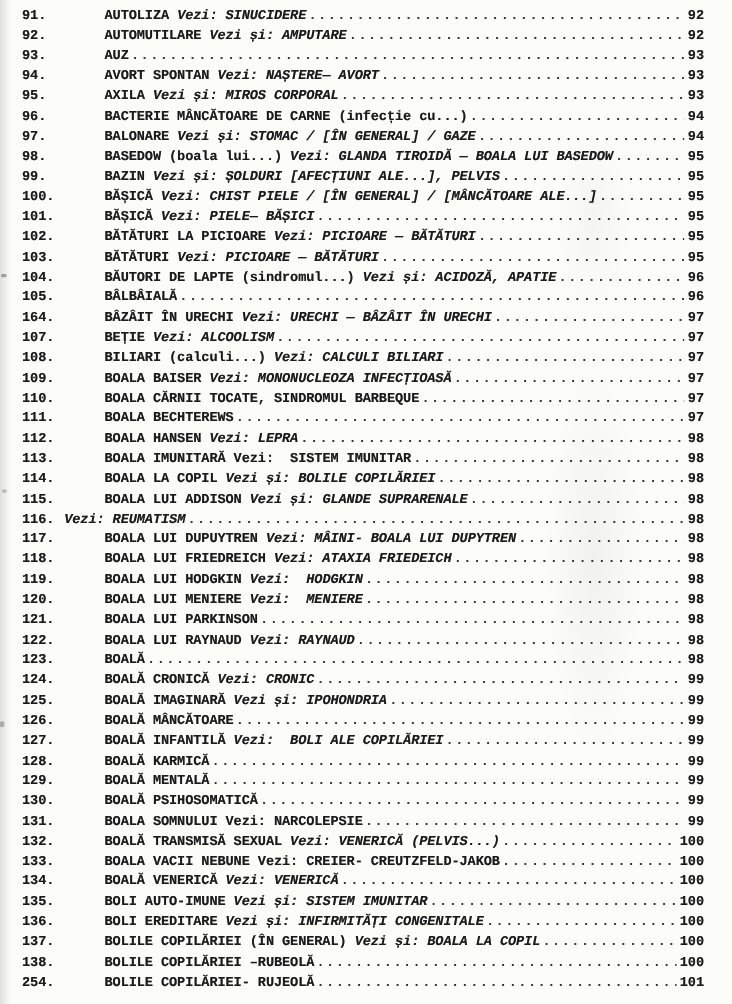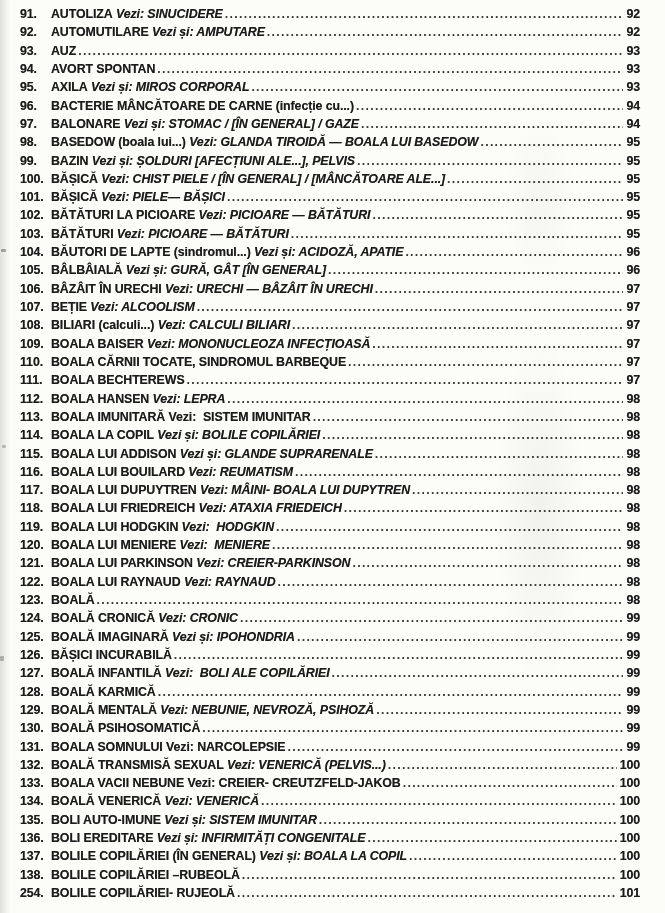--- a/index.html
+++ b/index.html
@@ -20,23 +20,24 @@
     text-shadow: 0 0 0.4px rgba(20,20,20,0.55);
   }
   .toc-list { position: relative; z-index: 2; }
   .row {
     display: flex;
     align-items: flex-start;
     height: 18.32px;
     line-height: 18.32px;
     padding: 0 25px 0 20px;
     white-space: nowrap;
+    font-family: Liberation Mono, monospace;
   }
   .num  { flex: 0 0 31px; }
-  .head { flex: 0 0 auto; }
+  .head { flex: 0 0 auto; margin-left: 44px; }
   .see  { flex: 0 0 auto; white-space: pre; }
   .see.italic { font-style: italic; }
   .dots {
     flex: 1 1 auto;
     overflow: hidden;
     letter-spacing: 1.3px;
     color: #343434;
     margin-left: 2px;
     text-shadow: none;
   }
@@ -97,20 +98,21 @@
   <div class="row">
     <span class="num">93.</span>
     <span class="head">AUZ</span>
     <span class="dots">....................................................................................................................................................................................................................................................................</span>
     <span class="pageno">93</span>
   </div>
 
   <div class="row">
     <span class="num">94.</span>
     <span class="head">AVORT SPONTAN</span>
+    <span class="see italic"> Vezi: NAȘTERE— AVORT</span>
     <span class="dots">....................................................................................................................................................................................................................................................................</span>
     <span class="pageno">93</span>
   </div>
 
   <div class="row">
     <span class="num">95.</span>
     <span class="head">AXILA</span>
     <span class="see italic"> Vezi și: MIROS CORPORAL</span>
     <span class="dots">....................................................................................................................................................................................................................................................................</span>
     <span class="pageno">93</span>
@@ -184,27 +186,26 @@
     <span class="num">104.</span>
     <span class="head">BĂUTORI DE LAPTE (sindromul...)</span>
     <span class="see italic"> Vezi și: ACIDOZĂ, APATIE</span>
     <span class="dots">....................................................................................................................................................................................................................................................................</span>
     <span class="pageno">96</span>
   </div>
 
   <div class="row">
     <span class="num">105.</span>
     <span class="head">BÂLBÂIALĂ</span>
-    <span class="see italic"> Vezi și: GURĂ, GÂT [ÎN GENERAL]</span>
     <span class="dots">....................................................................................................................................................................................................................................................................</span>
     <span class="pageno">96</span>
   </div>
 
   <div class="row">
-    <span class="num">106.</span>
+    <span class="num">164.</span>
     <span class="head">BÂZÂIT ÎN URECHI</span>
     <span class="see italic"> Vezi: URECHI — BÂZÂIT ÎN URECHI</span>
     <span class="dots">....................................................................................................................................................................................................................................................................</span>
     <span class="pageno">97</span>
   </div>
 
   <div class="row">
     <span class="num">107.</span>
     <span class="head">BEȚIE</span>
     <span class="see italic"> Vezi: ALCOOLISM</span>
@@ -271,21 +272,20 @@
   <div class="row">
     <span class="num">115.</span>
     <span class="head">BOALA LUI ADDISON</span>
     <span class="see italic"> Vezi și: GLANDE SUPRARENALE</span>
     <span class="dots">....................................................................................................................................................................................................................................................................</span>
     <span class="pageno">98</span>
   </div>
 
   <div class="row">
     <span class="num">116.</span>
-    <span class="head">BOALA LUI BOUILARD</span>
     <span class="see italic"> Vezi: REUMATISM</span>
     <span class="dots">....................................................................................................................................................................................................................................................................</span>
     <span class="pageno">98</span>
   </div>
 
   <div class="row">
     <span class="num">117.</span>
     <span class="head">BOALA LUI DUPUYTREN</span>
     <span class="see italic"> Vezi: MÂINI- BOALA LUI DUPYTREN</span>
     <span class="dots">....................................................................................................................................................................................................................................................................</span>
@@ -312,21 +312,20 @@
     <span class="num">120.</span>
     <span class="head">BOALA LUI MENIERE</span>
     <span class="see italic"> Vezi:  MENIERE</span>
     <span class="dots">....................................................................................................................................................................................................................................................................</span>
     <span class="pageno">98</span>
   </div>
 
   <div class="row">
     <span class="num">121.</span>
     <span class="head">BOALA LUI PARKINSON</span>
-    <span class="see italic"> Vezi: CREIER-PARKINSON</span>
     <span class="dots">....................................................................................................................................................................................................................................................................</span>
     <span class="pageno">98</span>
   </div>
 
   <div class="row">
     <span class="num">122.</span>
     <span class="head">BOALA LUI RAYNAUD</span>
     <span class="see italic"> Vezi: RAYNAUD</span>
     <span class="dots">....................................................................................................................................................................................................................................................................</span>
     <span class="pageno">98</span>
@@ -351,21 +350,21 @@
   <div class="row">
     <span class="num">125.</span>
     <span class="head">BOALĂ IMAGINARĂ</span>
     <span class="see italic"> Vezi și: IPOHONDRIA</span>
     <span class="dots">....................................................................................................................................................................................................................................................................</span>
     <span class="pageno">99</span>
   </div>
 
   <div class="row">
     <span class="num">126.</span>
-    <span class="head">BĂȘICI INCURABILĂ</span>
+    <span class="head">BOALĂ MÂNCĂTOARE</span>
     <span class="see"></span>
     <span class="dots">....................................................................................................................................................................................................................................................................</span>
     <span class="pageno">99</span>
   </div>
 
   <div class="row">
     <span class="num">127.</span>
     <span class="head">BOALĂ INFANTILĂ</span>
     <span class="see italic"> Vezi:  BOLI ALE COPILĂRIEI</span>
     <span class="dots">....................................................................................................................................................................................................................................................................</span>
@@ -376,21 +375,20 @@
     <span class="num">128.</span>
     <span class="head">BOALĂ KARMICĂ</span>
     <span class="see"></span>
     <span class="dots">....................................................................................................................................................................................................................................................................</span>
     <span class="pageno">99</span>
   </div>
 
   <div class="row">
     <span class="num">129.</span>
     <span class="head">BOALĂ MENTALĂ</span>
-    <span class="see italic"> Vezi: NEBUNIE, NEVROZĂ, PSIHOZĂ</span>
     <span class="dots">....................................................................................................................................................................................................................................................................</span>
     <span class="pageno">99</span>
   </div>
 
   <div class="row">
     <span class="num">130.</span>
     <span class="head">BOALĂ PSIHOSOMATICĂ</span>
     <span class="see"></span>
     <span class="dots">....................................................................................................................................................................................................................................................................</span>
     <span class="pageno">99</span>

